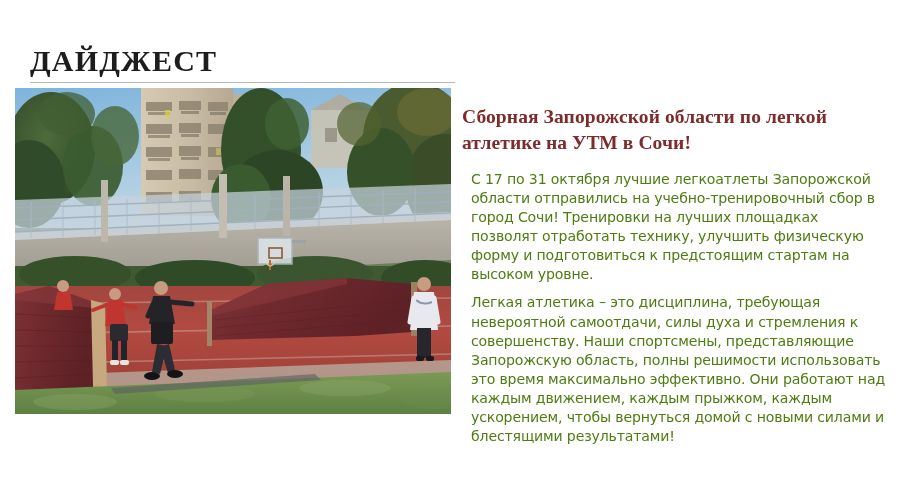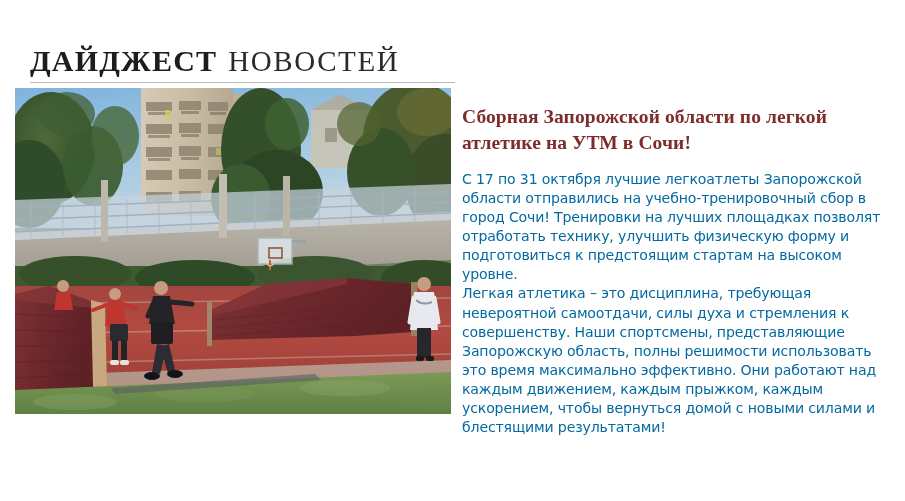--- a/index.html
+++ b/index.html
@@ -19,20 +19,21 @@
   
   .masthead {
     position: absolute;
     left: 30px;
     top: 36px;
     width: 430px;
     height: 40px;
     display: flex;
     align-items: flex-end;
     white-space: nowrap;
+    gap: 44px;
   }
   .masthead-strong {
     font-family: "Liberation Serif", "DejaVu Serif", serif;
     font-weight: bold;
     font-size: 30px;
     letter-spacing: 1.2px;
     color: #1d1d1d;
     line-height: 1;
   }
   .masthead-light {
@@ -79,31 +80,30 @@
     line-height: 1.33;
     color: #7d2b2b;
     margin: 12px 0 14px 0;
     letter-spacing: 0.1px;
   }
   .article-body { margin: 0; }
   .article-para {
     font-family: "DejaVu Sans", "Liberation Sans", sans-serif;
     font-size: 14.1px;
     line-height: 1.355;
-    color: #0369a1;
-    margin: 0;
+    color: #4d7c0f;
+    margin: 9px;
     letter-spacing: -0.15px;
   }
 </style>
 </head>
 <body>
 
 <div class="masthead">
   <span class="masthead-strong">ДАЙДЖЕСТ</span>
-  <span class="masthead-light">НОВОСТЕЙ</span>
 </div>
 <div class="masthead-rule"></div>
 
 <div class="photo">
   <svg class="photo-svg" viewBox="0 0 436 326" preserveAspectRatio="none">
     <defs>
       <linearGradient id="skyGrad" x1="0" y1="0" x2="0.25" y2="1">
         <stop offset="0%" stop-color="#7fb4dd"></stop>
         <stop offset="60%" stop-color="#a8cbe3"></stop>
         <stop offset="100%" stop-color="#c2d7e4"></stop>

